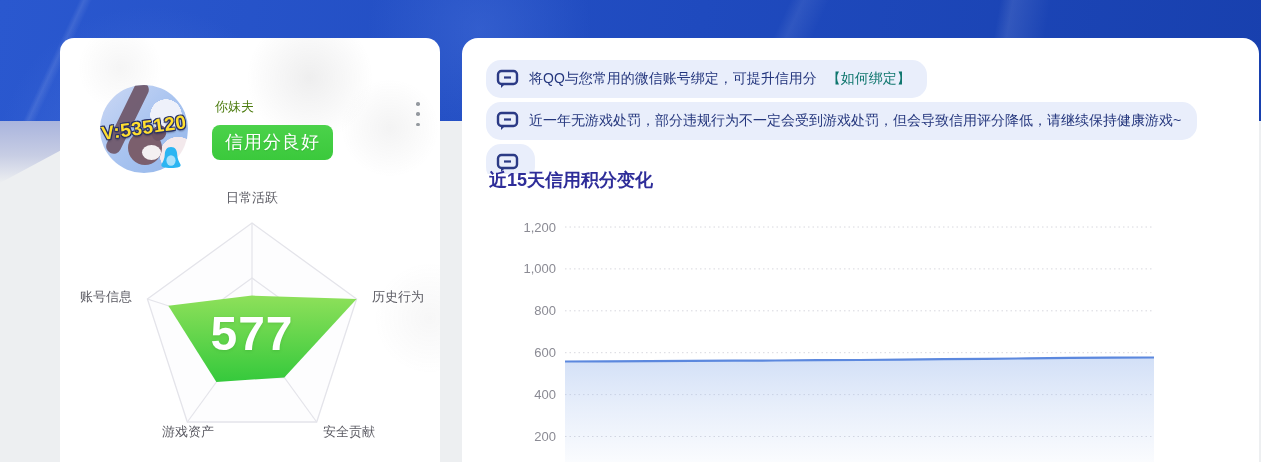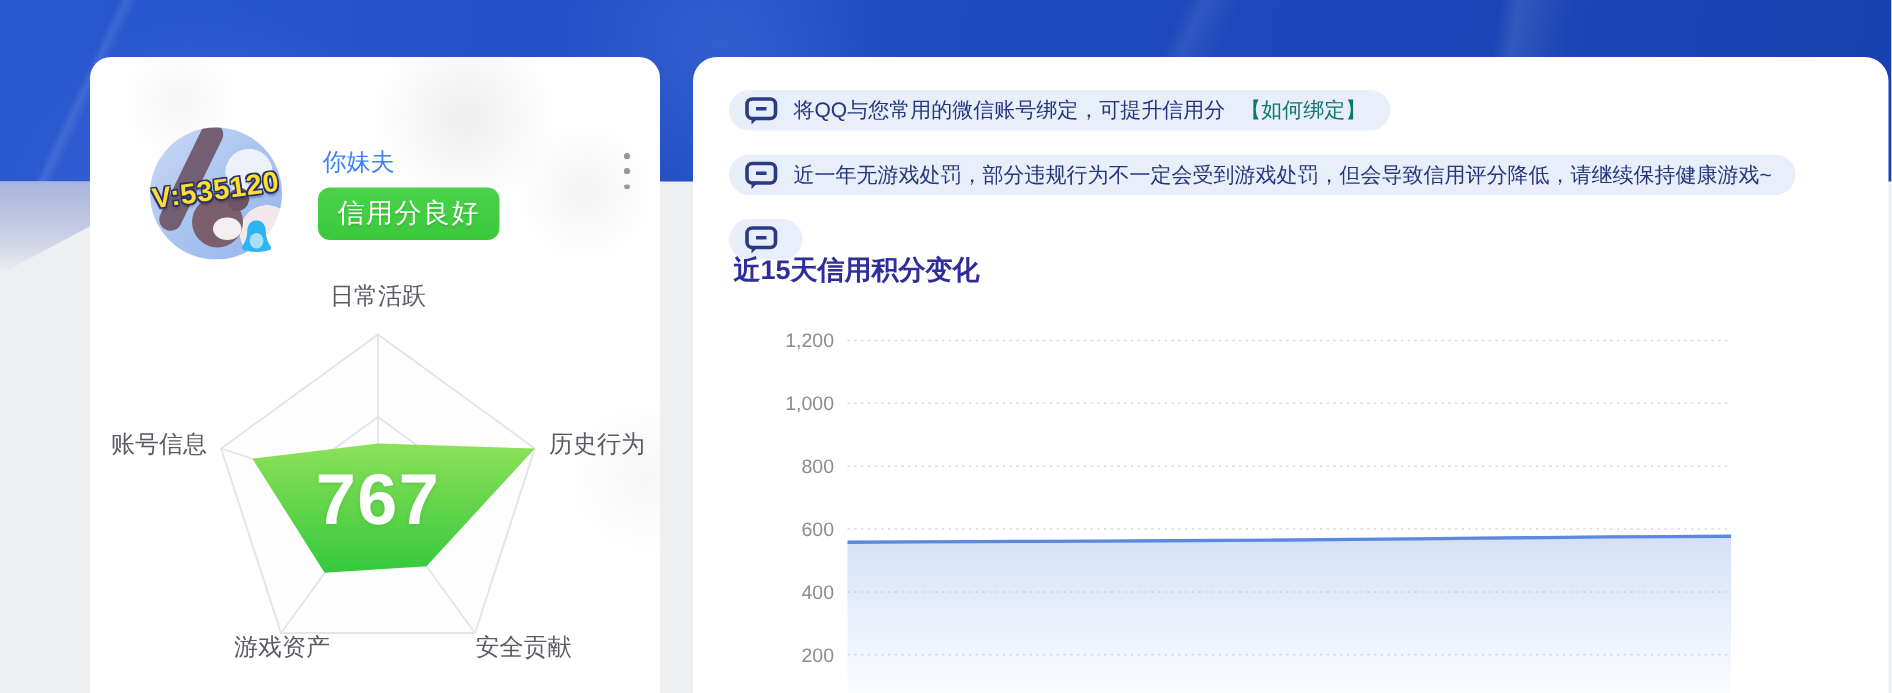--- a/index.html
+++ b/index.html
@@ -58,44 +58,44 @@
       background:#6e5465; transform:rotate(30deg); }
   .avatar .snout { position:absolute; left:42px; top:60px; width:19px; height:15px; border-radius:50%;
       background:#f4f0f2; }
   .avatar-vcode {
     position:absolute; left:0; top:36%; width:100%; text-align:center;
     font-size:19px; font-weight:bold; letter-spacing:.5px; color:#ffdf30;
     transform:rotate(-8deg);
     text-shadow:-1px -1px 0 #273067, 1px -1px 0 #273067, -1px 1px 0 #273067, 1px 1px 0 #273067, 0 2px 2px rgba(20,25,60,.55);
   }
   .qq-badge { position:absolute; left:100px; top:108px; width:22px; height:24px; }
-  .username { position:absolute; left:155px; top:60px; font-size:16px; color:#3b82f6; }
+  .username { position:absolute; left:155px; top:60px; font-size:13px; color:#4d7c0f; }
   .credit-badge {
     position:absolute; left:152px; top:87px; padding:5px 13px 6px;
     border-radius:8px; background:linear-gradient(180deg,#4bd24a,#3bc93c);
     color:#fff; font-size:18px; letter-spacing:1px;
     text-shadow:0 1px 1px rgba(0,90,0,.18);
   }
   .kebab { position:absolute; left:350px; top:62px; width:16px; height:28px; cursor:pointer;
     display:flex; flex-direction:column; align-items:center; justify-content:space-between; padding:2px 0; }
   .kebab i { width:3.5px; height:3.5px; border-radius:50%; background:#94999f; }
   
   .radar-wrap { position:absolute; left:0; top:150px; width:380px; height:274px; }
   .radar-svg { position:absolute; left:0; top:0; }
-  .radar-label { position:absolute; transform:translate(-50%,-50%); font-size:16px; color:#5b5b63; white-space:nowrap; }
+  .radar-label { position:absolute; transform:translate(-50%,-50%); font-size:13px; color:#5b5b63; white-space:nowrap; }
   .radar-score {
     position:absolute; left:0; top:118px; width:384px; text-align:center;
     font-size:48px; font-weight:bold; color:#fff; letter-spacing:1px;
     text-shadow:0 1px 3px rgba(40,140,40,.25);
   }
   
   .messages { position:absolute; left:24px; top:22px; width:755px; height:114px; overflow:hidden; }
   .pill {
     display:flex; align-items:center; gap:10px; width:max-content; max-width:740px;
-    height:27px; margin-bottom:16px; padding:0 16px 0 10px;
+    height:38px; margin-bottom:4px; padding:0 16px 0 10px;
     background:#e9eefb; border-radius:15px;
     font-size:14px; color:#24367d; white-space:nowrap;
   }
   .pill .link { color:#36b7f2; cursor:pointer; }
   .bubble-ic { flex:0 0 auto; display:block; }
   
   .chart-title { position:absolute; left:27px; top:130px; font-size:18px; font-weight:bold; color:#2e2d99; }
   .chart-wrap { position:absolute; left:0; top:150px; width:797px; height:274px; }
   .ytick { font-size:13px; fill:#8b8b94; }
 </style>
@@ -142,21 +142,21 @@
         <line x1="192" y1="145" x2="87.38378320753311" y2="111.00813061875576" stroke="#e4e4ea" stroke-width="1.2"></line>
         <polygon points="192.0,107.6 296.6,111.0 224.3,189.5 156.4,193.9 108.3,117.8" fill="url(#radGrad)"></polygon>
       </svg>
     <div id="radarLabels">
         <div class="radar-label" style="left: 192px; top: 10px;">日常活跃</div>
         <div class="radar-label" style="left: 338px; top: 109px;">历史行为</div>
         <div class="radar-label" style="left: 289px; top: 244px;">安全贡献</div>
         <div class="radar-label" style="left: 96px; top: 244px; margin-left: 32px;">游戏资产</div>
         <div class="radar-label" style="left: 46px; top: 109px;">账号信息</div>
       </div>
-    <div class="radar-score">767</div>
+    <div class="radar-score">577</div>
   </div>
 </div>
 
 <div class="card right">
   <div class="messages" id="messages">
       <div class="pill">
         <svg class="bubble-ic" width="23" height="20" viewBox="0 0 23 20">
           <rect x="2" y="2" width="19" height="13" rx="3.5" fill="none" stroke="#2b3a85" stroke-width="2.4"></rect>
           <path d="M5 14 L5 19 L10 14 Z" fill="#2b3a85"></path>
           <line x1="8" y1="8.5" x2="15" y2="8.5" stroke="#2b3a85" stroke-width="2.2"></line>

